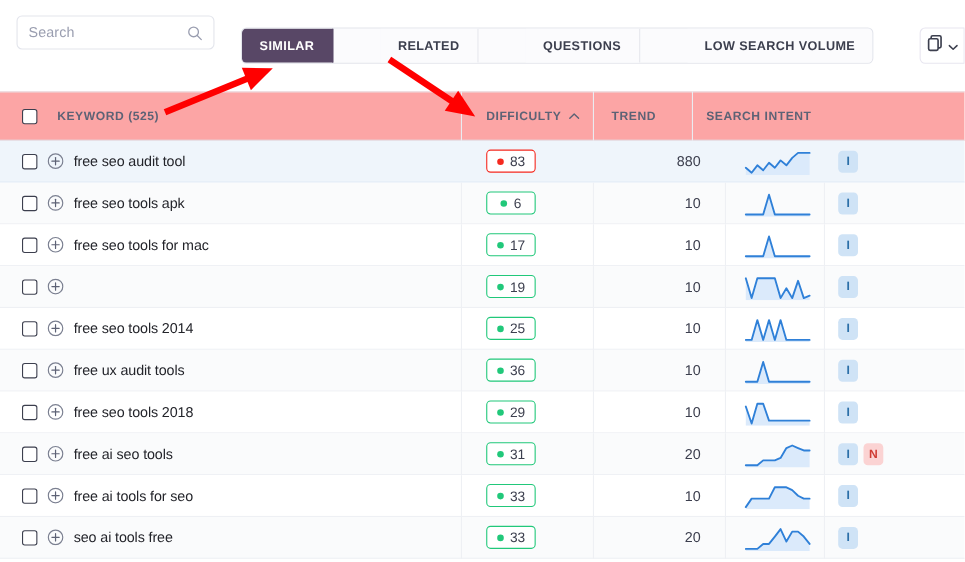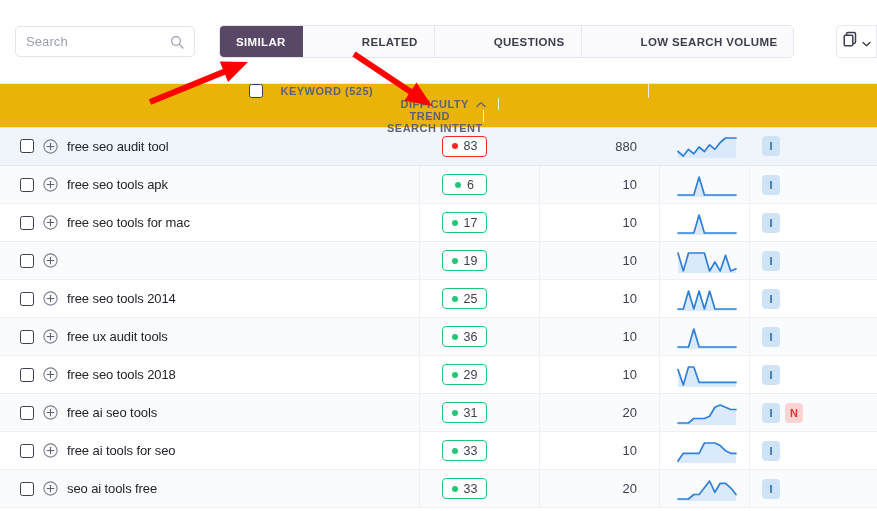--- a/index.html
+++ b/index.html
@@ -10,21 +10,21 @@
     overflow: hidden;
   }
   #app { position: relative; width: 877px; height: 511px; background: #fff; }
 
   
   .toolbar {
     position: absolute; left: 0; top: 0; width: 877px; height: 83px;
     background: #ffffff;
   }
   .search-box {
-    position: absolute; left: 15px; top: 26px; width: 180px; height: 31px;
+    position: absolute; left: 15px; top: 14px; width: 180px; height: 31px;
     border: 1px solid #e3e5ec; border-radius: 5px; background: #fff;
     display: flex; align-items: center; padding: 0 10px;
   }
   .search-box .ph {
     flex: 1; font-size: 13px; color: #9a9eb0; letter-spacing: .1px;
   }
   .search-box .mag { width: 14px; height: 14px; flex: 0 0 auto; }
 
   
   .tabgroup {
@@ -51,22 +51,22 @@
     border: 1px solid #e8e6f0; border-left-radius: 5px;
     border-radius: 5px 0 0 5px;
     background: #fff; display: flex; align-items: center;
     justify-content: center; gap: 3px; cursor: pointer;
   }
 
   
   .table { position: absolute; left: 0; top: 83px; width: 877px; }
   .thead {
     display: flex; height: 45px; align-items: center;
-    background: #eab308;
-    border-top: 1px solid #e9ebf0; border-bottom: 1px solid #dfe3ea; flex-direction: column;
+    background: #fca5a5;
+    border-top: 1px solid #e9ebf0; border-bottom: 1px solid #dfe3ea;
   }
   .th {
     height: 45px; display: flex; align-items: center;
     font-size: 11px; font-weight: bold; letter-spacing: .5px;
     color: #5d6275; text-transform: uppercase;
     border-right: 1px solid #eaecf1;
   }
   .th.last { border-right: none; }
 
   
@@ -76,21 +76,21 @@
   .c-tre  { width: 90px;  padding-left: 16px; }
   .c-int  { width: 127px; padding-left: 12px; }
 
   .sort-caret { margin-left: 7px; display: inline-flex; }
 
   .row {
     display: flex; height: 38px; align-items: center;
     border-bottom: 1px solid #eef0f4; background: #ffffff;
   }
   .row.alt { background: #fafbfc; }
-  .row.hl  { background: #eff5fb; border-bottom-color: #dfeaf5; align-items: flex-end; }
+  .row.hl  { background: #eff5fb; border-bottom-color: #dfeaf5; }
   .row.hl .cell { border-right-color: transparent; }
 
   .cell {
     height: 38px; display: flex; align-items: center;
     border-right: 1px solid #eef0f4;
   }
   .cell.last { border-right: none; }
 
   .kw-cell { gap: 9px; }
   .kw-text {

